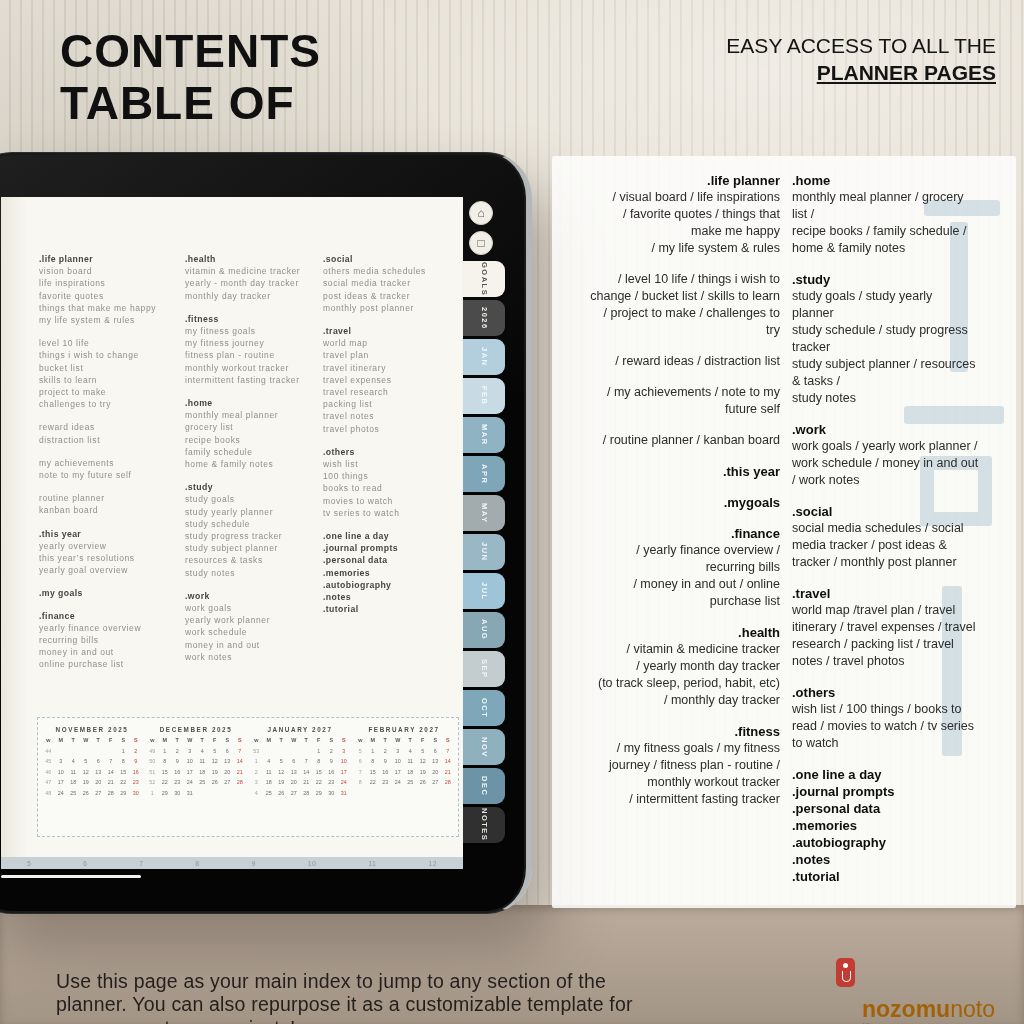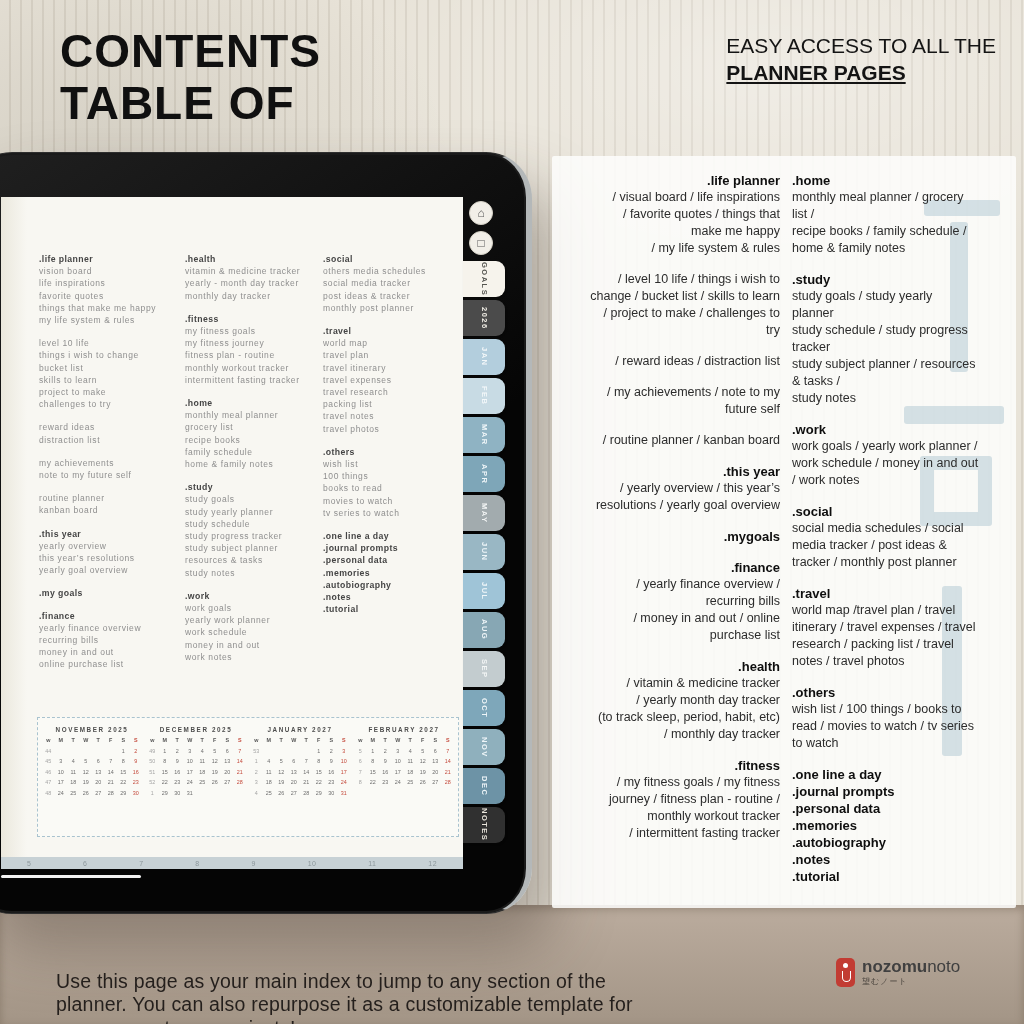--- a/index.html
+++ b/index.html
@@ -20,21 +20,21 @@
     position:absolute;left:0;top:905px;width:1024px;height:119px;
     background:linear-gradient(#bbac9e,#a39586);
     box-shadow:inset 0 4px 8px rgba(80,65,50,.35);
   }
   
   .headline{
     position:absolute;left:60px;top:26px;color:#101010;
     font-size:46px;font-weight:bold;letter-spacing:1px;line-height:1.12;
   }
   .tagline{
-    position:absolute;right:28px;top:32px;color:#141414;
+    position:absolute;right:28px;top:32px;text-align:right;color:#141414;
     font-size:21px;line-height:1.3;
   }
   .tagline .b{font-weight:bold;text-decoration:underline;}
   
   .tablet{
     position:absolute;left:-34px;top:152px;width:566px;height:762px;
     background:linear-gradient(145deg,#202020,#050505 55%);
     border-radius:46px;border:1px solid #2e2e2e;border-right:6px solid #b4b8b9;
     box-shadow:22px 34px 60px rgba(60,50,40,.35), inset 0 0 0 2px #1a1a1a;
     box-sizing:border-box;
@@ -110,21 +110,21 @@
   
   .footer-note{
     position:absolute;left:56px;top:934px;width:704px;
     font-size:19.5px;color:#241f1c;line-height:1.2;white-space:pre-line;letter-spacing:.2px;margin-top:36px;
   }
   .logo{position:absolute;left:836px;top:958px;display:flex;gap:7px;}
   .logo-mark{width:19px;height:29px;background:#c23c33;border-radius:5px;position:relative;flex:0 0 auto;}
   .logo-mark::before{content:"";position:absolute;left:7px;top:5px;width:5px;height:5px;border-radius:50%;background:#fff;}
   .logo-mark::after{content:"";position:absolute;left:6px;top:13px;width:7px;height:10px;border:1.6px solid #fff;border-top:none;border-radius:0 0 5px 5px;}
   .logo-text{line-height:1;}
-  .logo-line{font-size:17px;color:#404040;}
+  .logo-line{font-size:23px;color:#a16207;margin-top:40px;}
   .logo-line .bold{font-weight:bold;}
   .logo-sub{font-size:8px;color:#4a443e;letter-spacing:1px;margin-top:3px;}
 </style>
 </head>
 <body>
 
 <div class="wall"></div>
 <div class="floor"></div>
 
 <div class="headline">
@@ -559,22 +559,20 @@
       </div>
       <div class="p-group">
         <div class="p-t">/ my achievements / note to my
 future self</div>
       </div>
       <div class="p-group">
         <div class="p-t">/ routine planner / kanban board</div>
       </div>
       <div class="p-group">
         <div class="p-h">.this year</div>
-        <div class="p-t">/ yearly overview / this year’s
-resolutions / yearly goal overview</div>
       </div>
       <div class="p-group">
         <div class="p-h">.mygoals</div>
       </div>
       <div class="p-group">
         <div class="p-h">.finance</div>
         <div class="p-t">/ yearly finance overview /
 recurring bills
 / money in and out / online
 purchase list</div>

